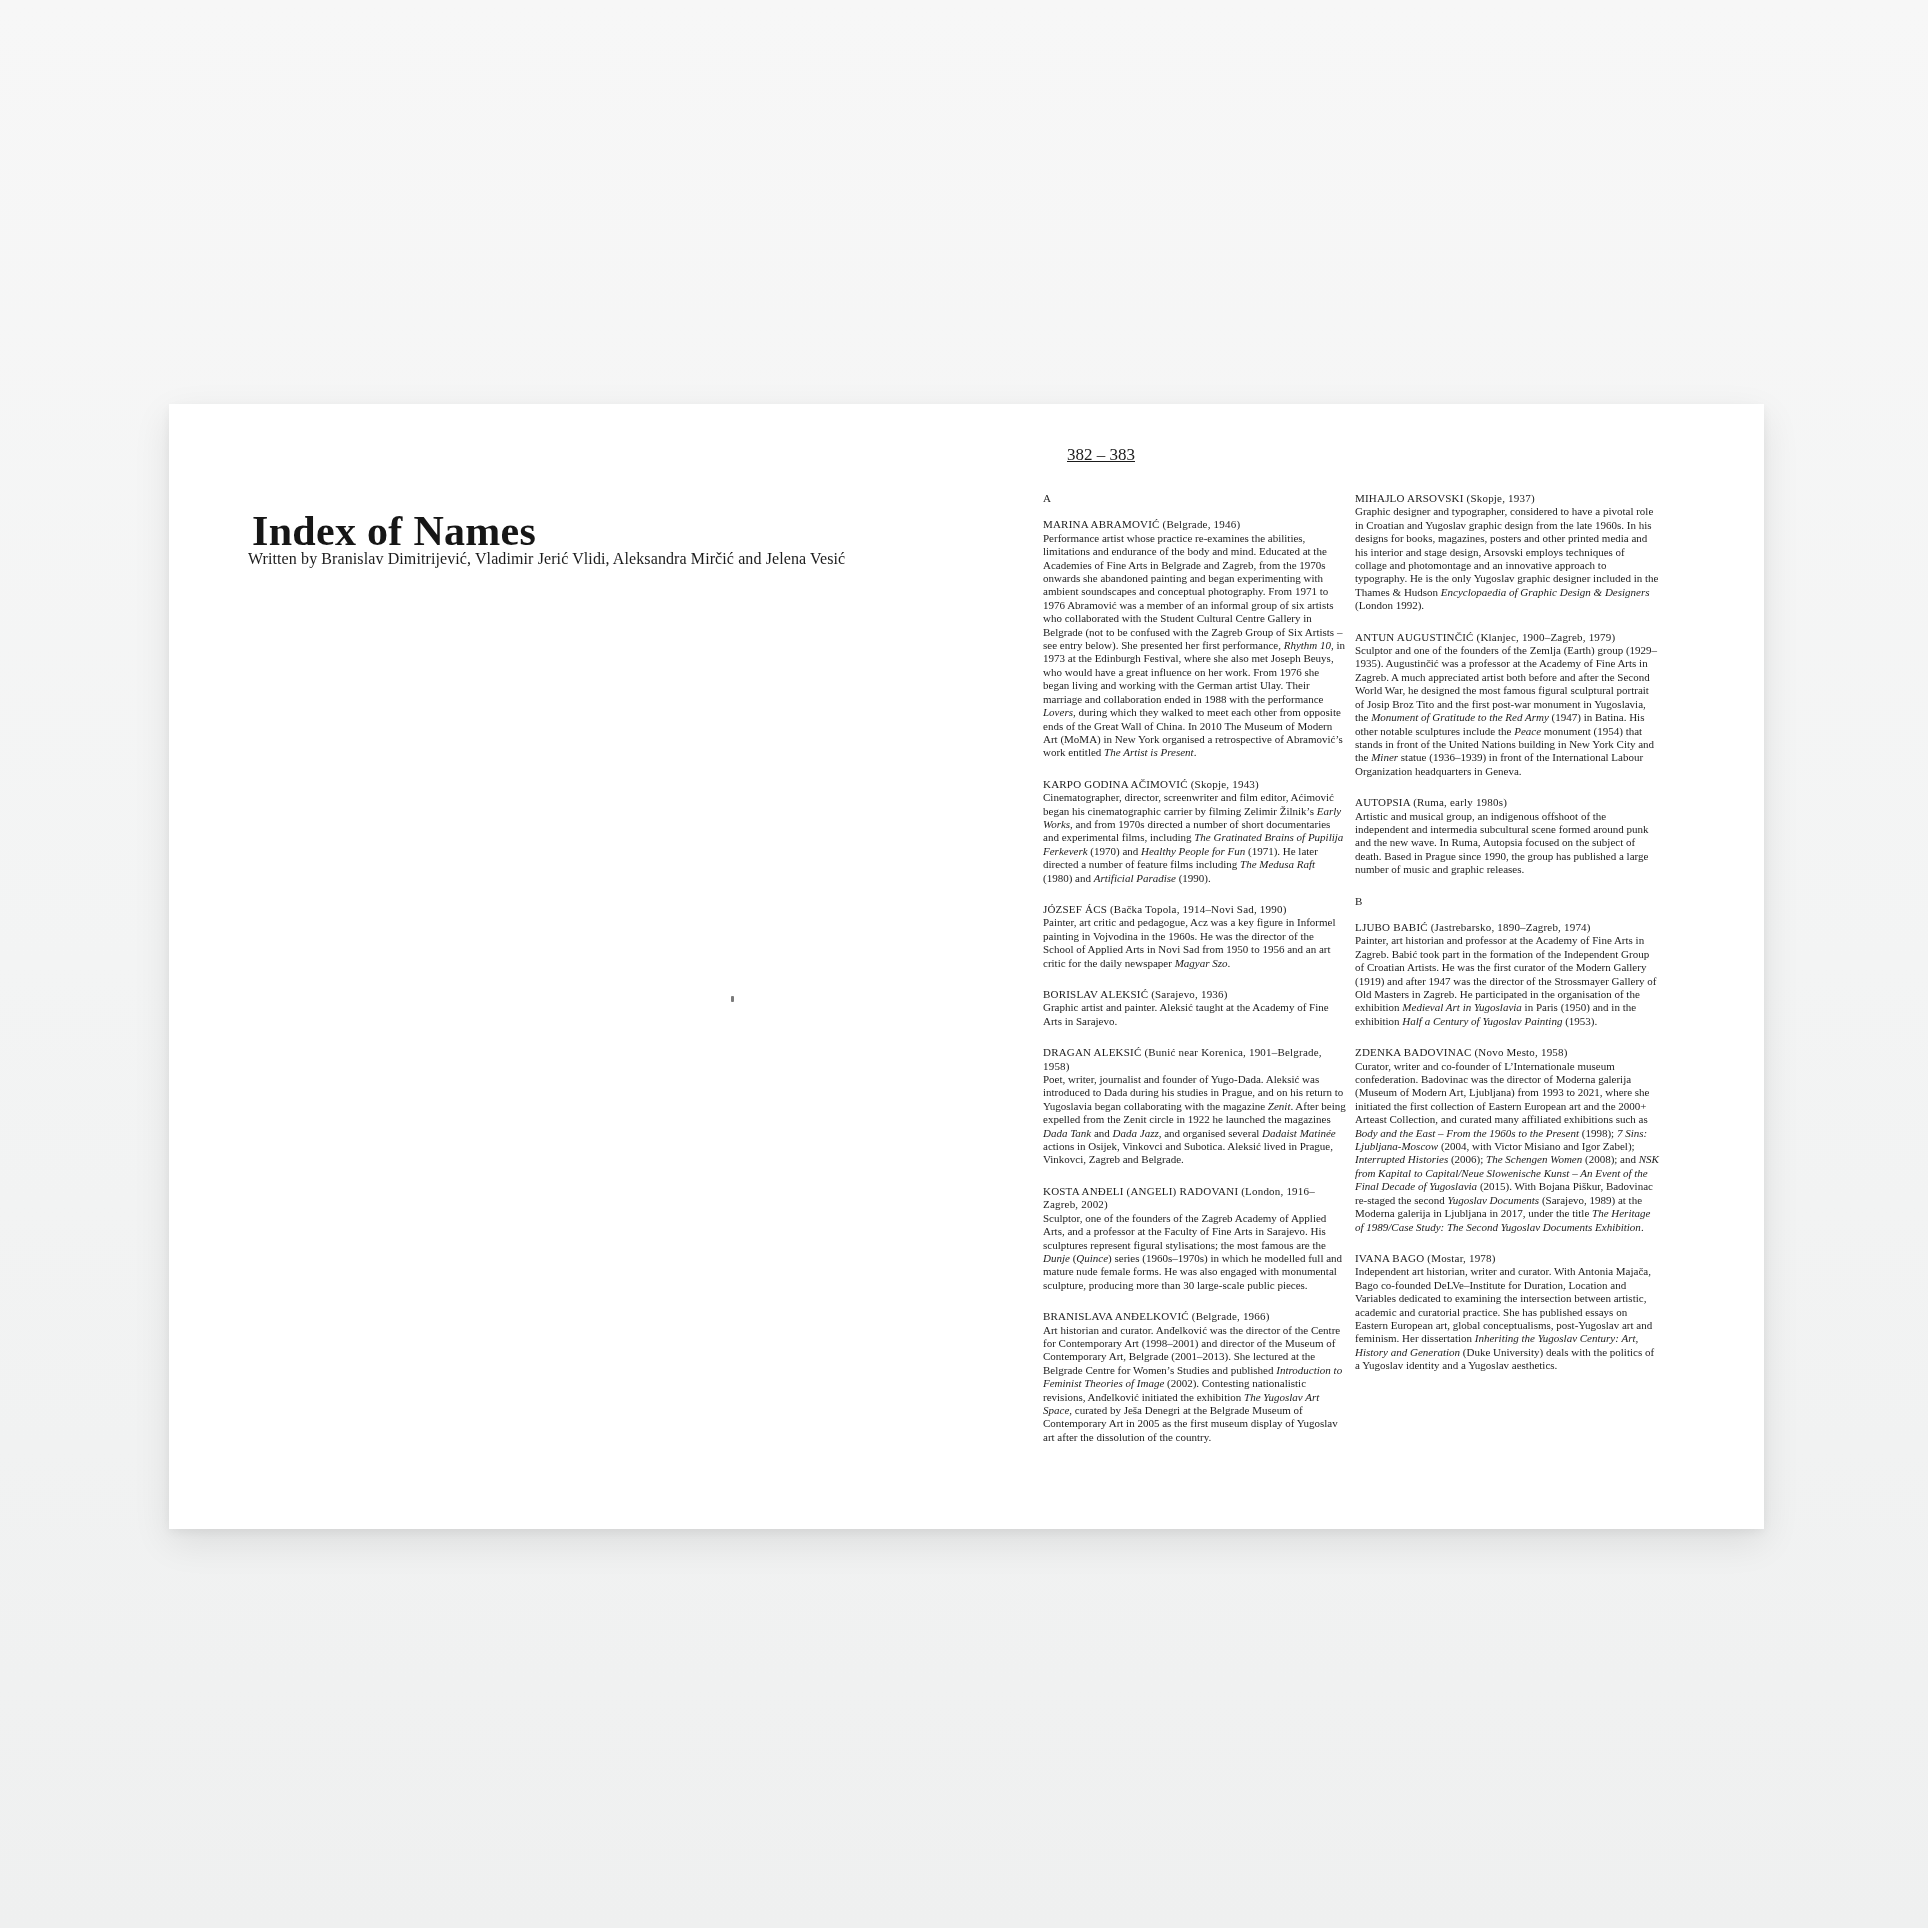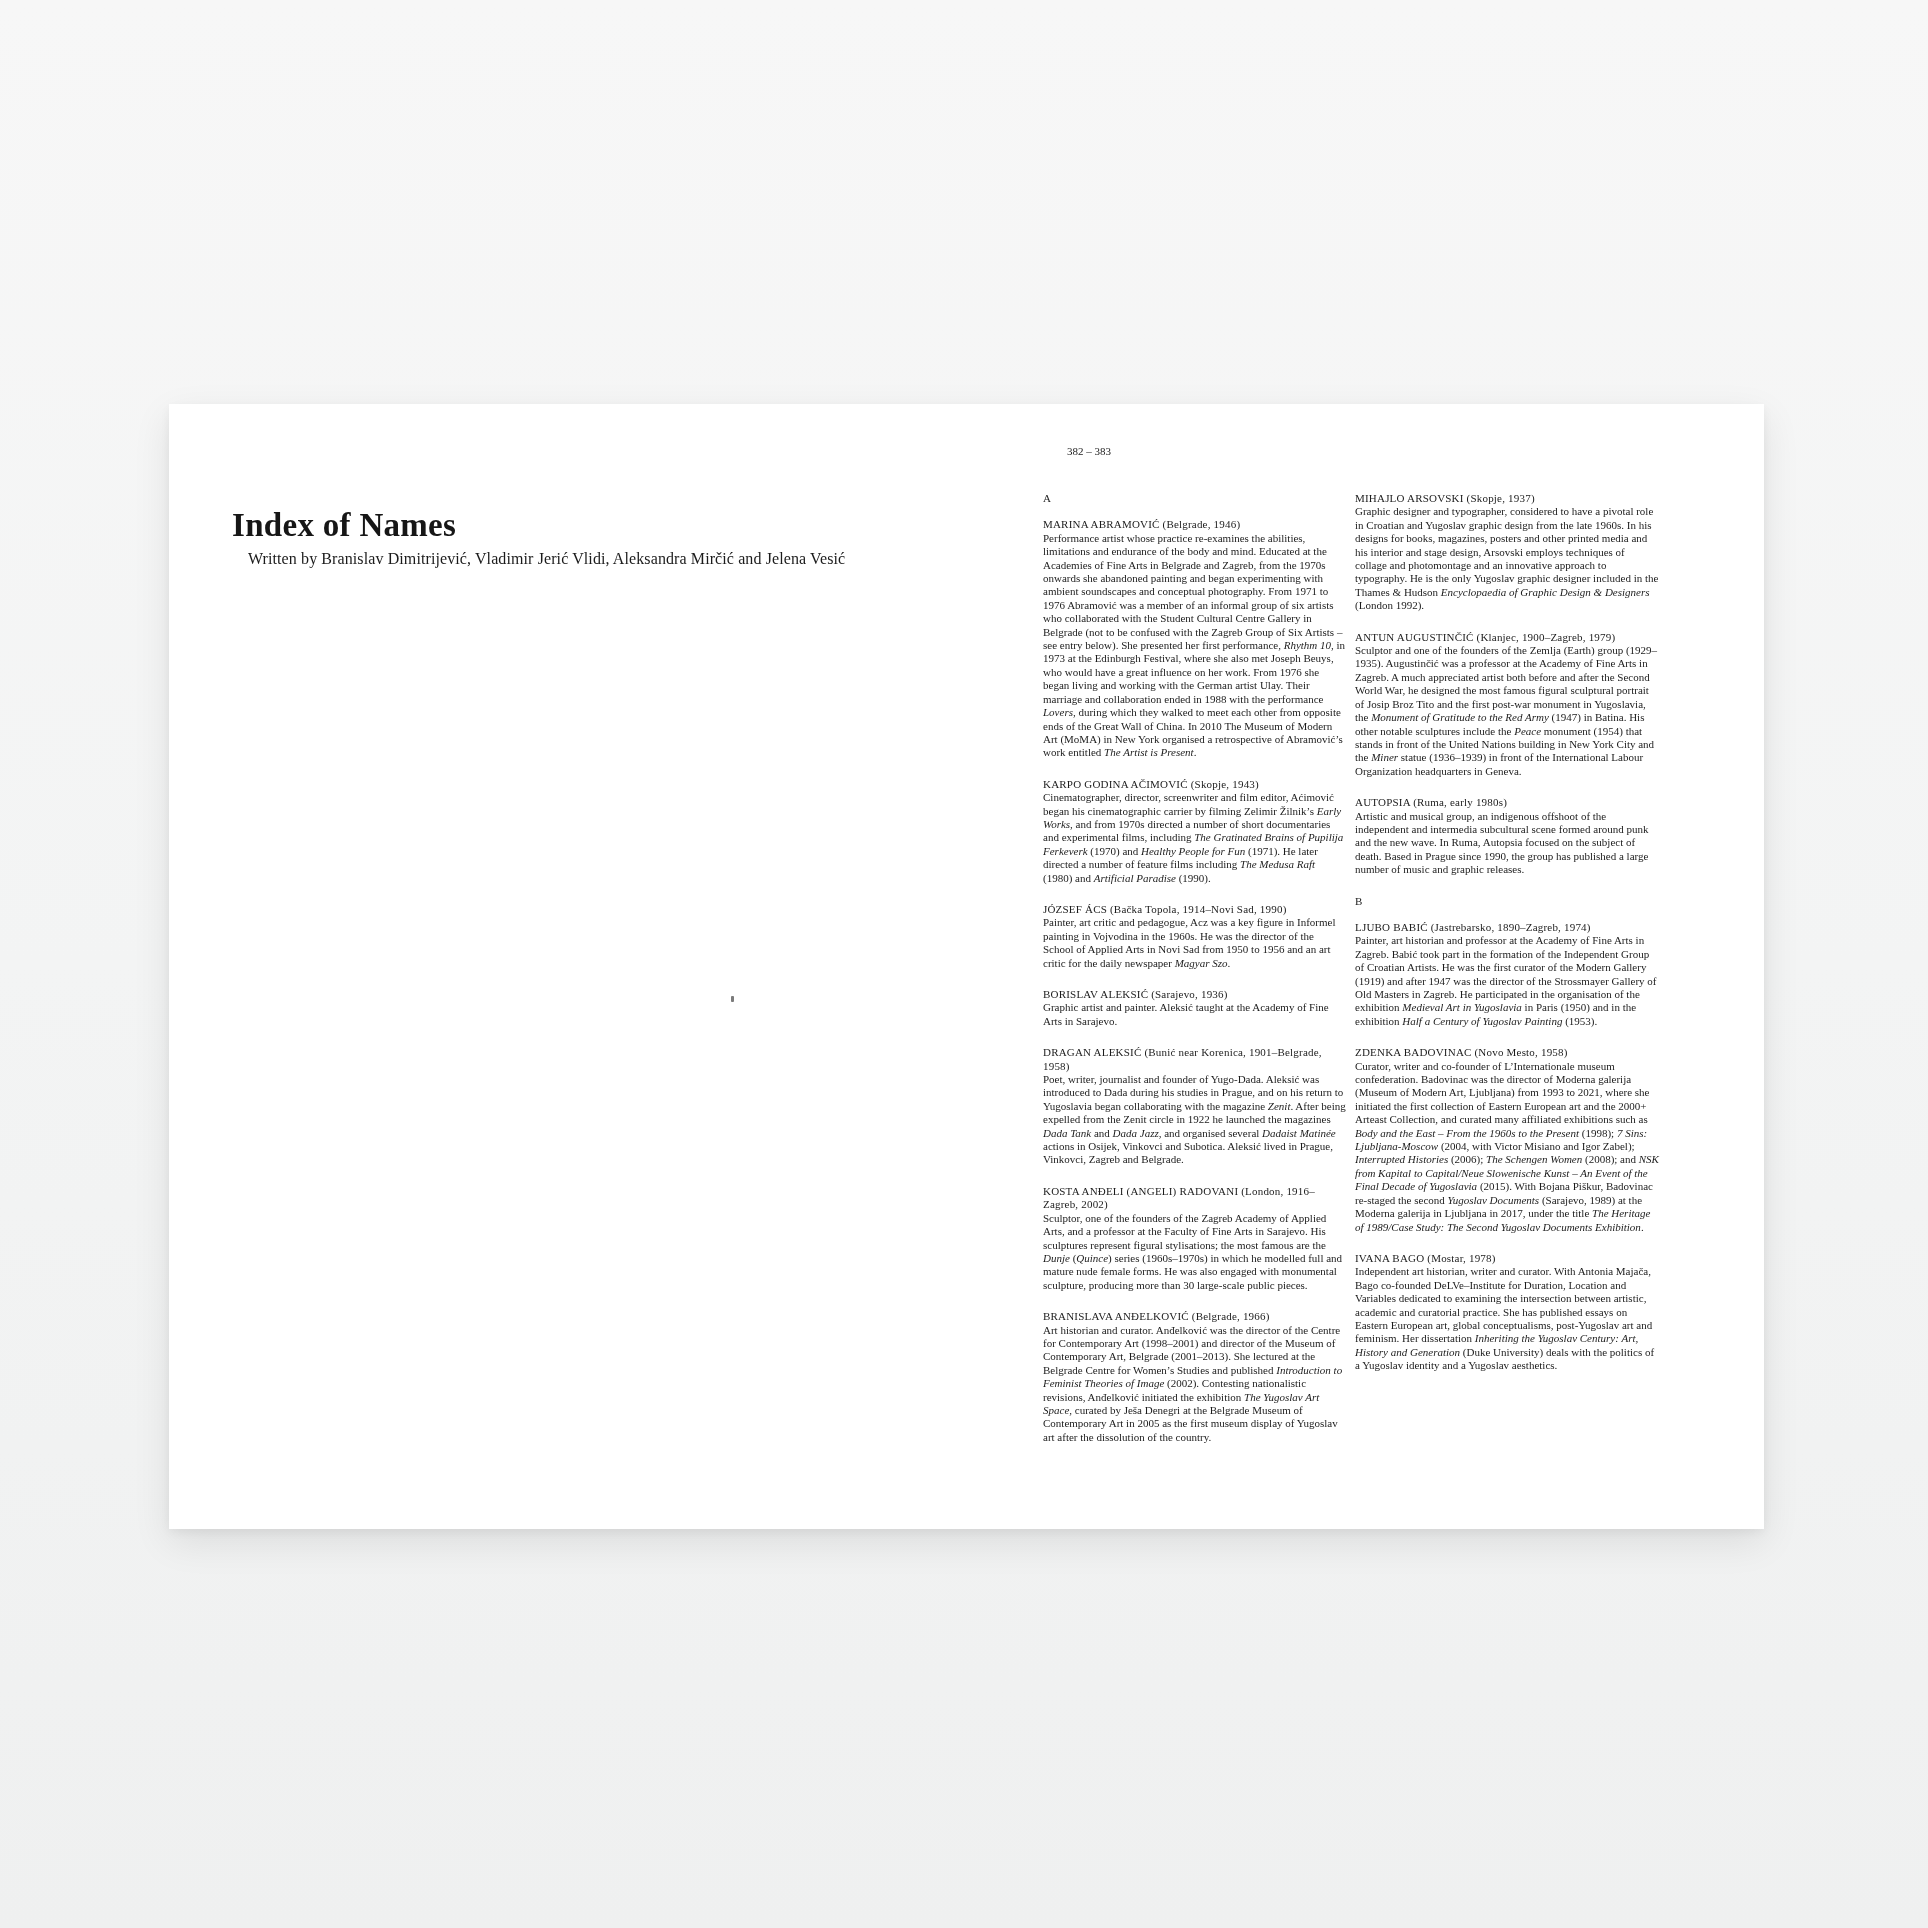--- a/index.html
+++ b/index.html
@@ -11,38 +11,39 @@
   }
   .sheet {
     position: absolute;
     left: 169px; top: 404px;
     width: 1595px; height: 1125px;
     background: #ffffff;
     box-shadow: 0 3.8px 9.4px rgba(0,0,0,0.05), 0 13px 36px rgba(0,0,0,0.09);
   }
   .page-title {
     position: absolute;
-    left: 232px; top: 484px;
-    font-size: 33px;
+    left: 252px; top: 484px;
+    font-size: 42px;
     line-height: 38px;
     color: #161616;
     letter-spacing: 0.3px;
   }
   .byline {
     position: absolute;
     left: 248px; top: 550px;
     font-size: 16px;
     color: #1b1b1b;
     letter-spacing: 0.1px;
   }
   .folio {
     position: absolute;
     left: 1067px; top: 445px;
-    font-size: 11px;
+    font-size: 17px;
     color: #1b1b1b;
+    text-decoration: underline;
   }
   .col {
     position: absolute;
     top: 492px;
     width: 304px;
     font-size: 11px;
     line-height: 13.4px;
     color: #1c1c1c;
     text-align: left;
   }

